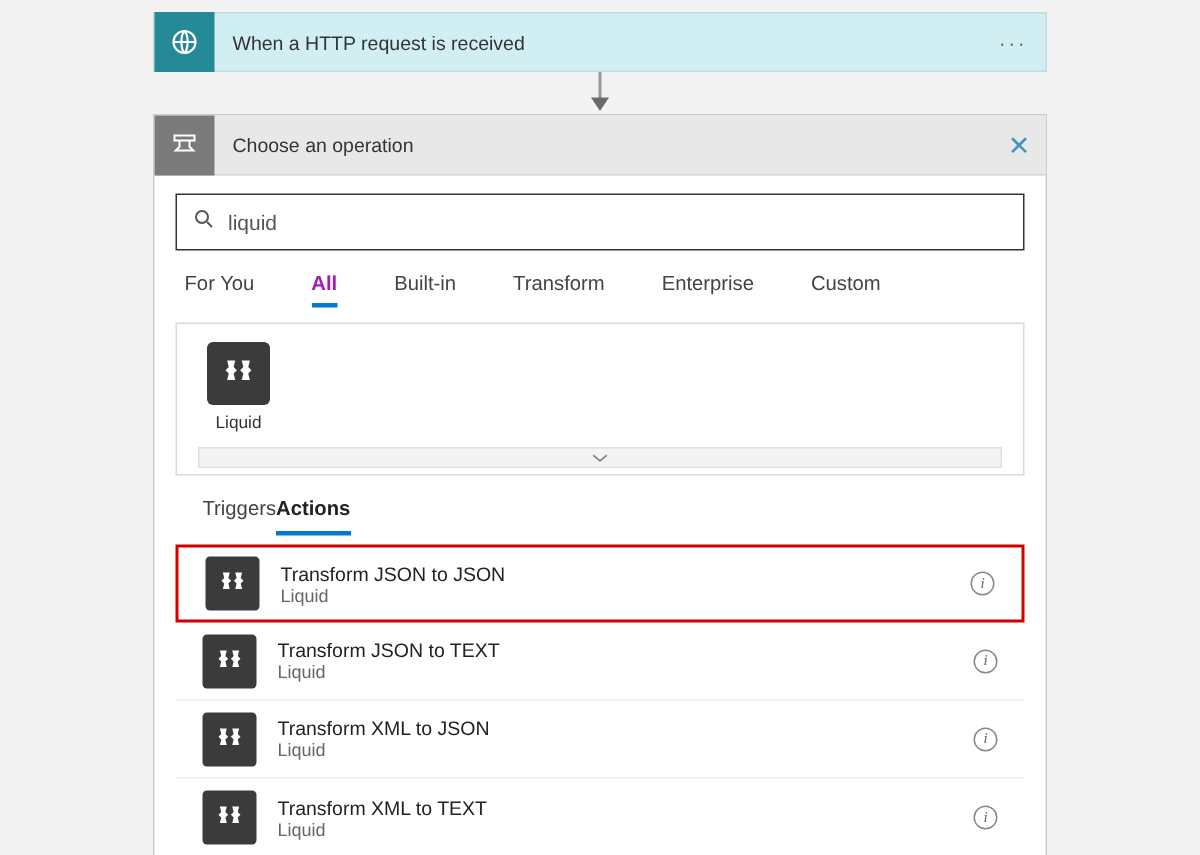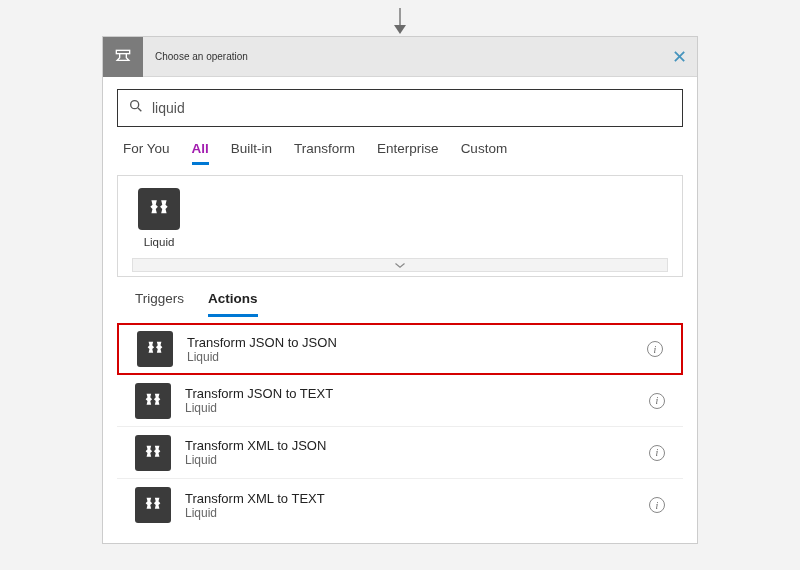--- a/index.html
+++ b/index.html
@@ -40,44 +40,44 @@
   }
   .op-header {
     height: 40px; background: #e8e8e8; border-bottom: 1px solid #d6d6d6;
     display: flex; align-items: center; position: relative;
   }
   .op-header-icon {
     width: 40px; height: 40px; background: #7b7b7b;
     display: flex; align-items: center; justify-content: center;
   }
   .op-header-icon svg { width: 20px; height: 20px; }
-  .op-header-title { font-size: 10px; color: #333; padding-left: 12px; }
+  .op-header-title { font-size: 13px; color: #333; padding-left: 12px; }
   .op-close { position: absolute; right: 10px; color: #4694bd; font-size: 18px; cursor: pointer; font-weight: 300;}
   .op-body { padding: 12px 14px; }
   .search-box {
     border: 1.5px solid #333; height: 38px; display: flex; align-items: center; padding: 0 10px;
   }
   .search-box svg { width: 16px; height: 16px; margin-right: 8px; }
   .search-box input { border: none; outline: none; flex: 1; font-size: 14px; color: #555; background: transparent; }
-  .tabs { display: flex; gap: 22px; padding: 14px 6px 10px 6px; }
+  .tabs { display: flex; gap: 38px; padding: 14px 6px 10px 6px; }
   .tab { font-size: 13.5px; color: #444; cursor: pointer; padding-bottom: 6px; }
   .tab.active { color: #a21caf; font-weight: 600; border-bottom: 3px solid #0078d4; }
   .connectors-well { border: 1px solid #d9d9d9; padding: 12px 14px 4px 14px; }
   .connector-tile { width: 54px; text-align: center; cursor: pointer; }
   .connector-tile .tile-box {
     width: 42px; height: 42px; border-radius: 4px; background: #3b3b3b; display: flex; align-items: center; justify-content: center; margin: 0 auto;
   }
   .connector-tile .tile-box svg { width: 26px; height: 26px; }
   .connector-tile .tile-label { font-size: 11.5px; color: #333; margin-top: 6px; }
   .expand-bar {
     margin-top: 10px; height: 14px; background: #f3f3f3; border: 1px solid #e0e0e0;
     display: flex; align-items: center; justify-content: center; cursor: pointer;
   }
   .expand-bar svg { width: 18px; height: 10px; }
-  .subtabs { display: flex; gap: 24px; padding: 14px 6px 0 18px; }
+  .subtabs { display: flex; padding: 14px 6px 0 18px; }
   .subtab { font-size: 13.5px; color: #444; cursor: pointer; padding-bottom: 8px; }
   .subtab.active { font-weight: 600; color: #222; border-bottom: 3px solid #0078d4; }
   .actions-list { padding: 6px 0 0 0; }
   .action-item {
     display: flex; align-items: center; padding: 6px 18px 6px 18px; height: 52px;
     border-bottom: 1px solid #eee; cursor: pointer; position: relative;
   }
   .action-item.highlighted {
     border: 2px solid #d40000;
   }
@@ -94,20 +94,30 @@
     display: flex; align-items: center; justify-content: center;
     font-size: 10px; color: #666; font-style: italic; font-family: Georgia, serif;
     cursor: pointer;
   }
 </style>
 </head>
 <body>
 
 <div class="canvas">
 
+  <div class="trigger-card">
+    <div class="trigger-icon-box">
+      <svg viewBox="0 0 24 24" fill="none" stroke="#fff" stroke-width="1.6">
+        <circle cx="12" cy="12" r="8"></circle>
+        <path d="M4 12h16M12 4c3 3 3 13 0 16M12 4c-3 3-3 13 0 16"></path>
+      </svg>
+    </div>
+    <div class="trigger-title">When a HTTP request is received</div>
+    <div class="trigger-menu">···</div>
+  </div>
 
   <div class="connector"></div>
   <div class="arrowhead"></div>
 
   <div class="op-card">
     <div class="op-header">
       <div class="op-header-icon">
         <svg viewBox="0 0 24 24" fill="none" stroke="#fff" stroke-width="1.6">
           <rect x="4" y="4" width="16" height="4"></rect>
           <path d="M8 8v5l-3 3h14l-3-3V8"></path>

